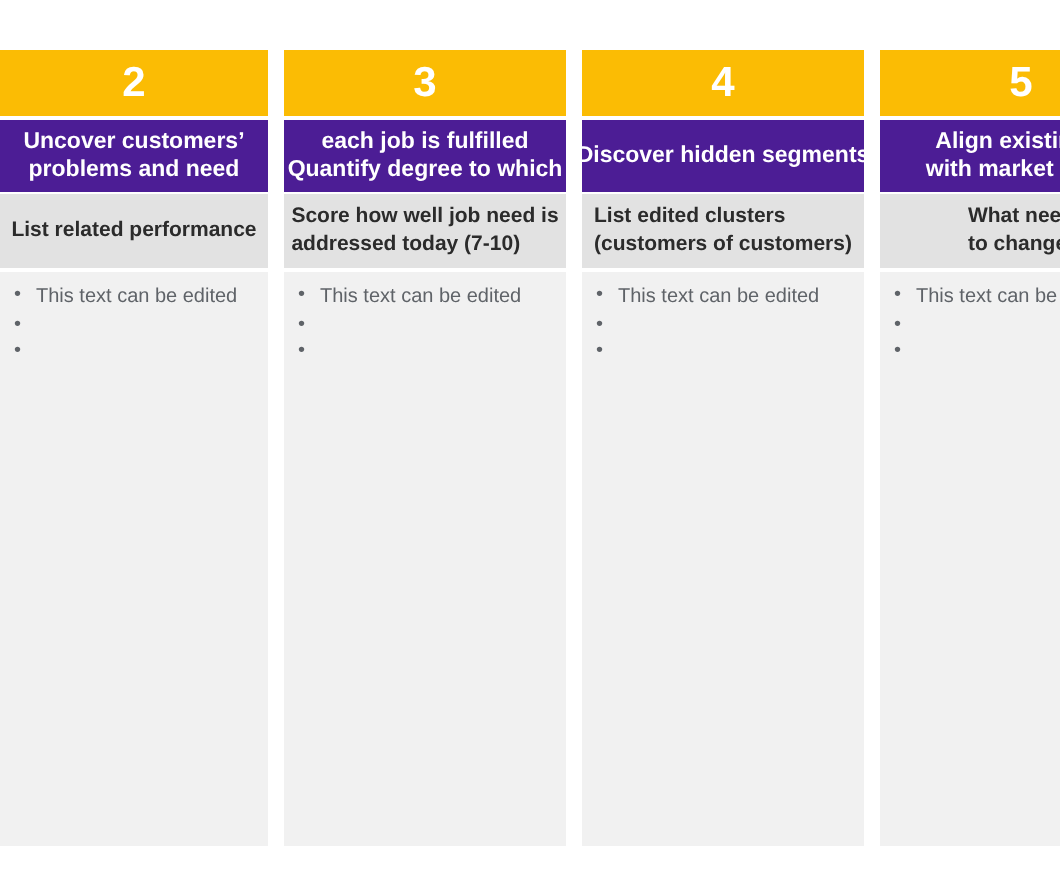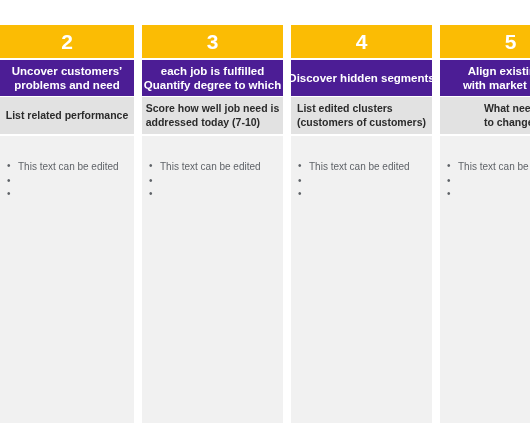--- a/index.html
+++ b/index.html
@@ -77,21 +77,21 @@
     line-height: 1.25;
     flex: 0 0 auto;
   }
 
   .gap-3 { height: 2px; background: #ffffff; flex: 0 0 auto; }
 
   
   .step-body {
     flex: 1 1 auto;
     background: #f1f1f1;
-    padding: 24px 6px 6px 4px;
+    padding: 6px 6px 6px 4px;
   }
 
   .bullet-list { list-style: none; }
 
   .bullet-item {
     position: relative;
     padding-left: 14px;
     font-size: 10px;
     color: #5f6368;
     line-height: 1.45;

